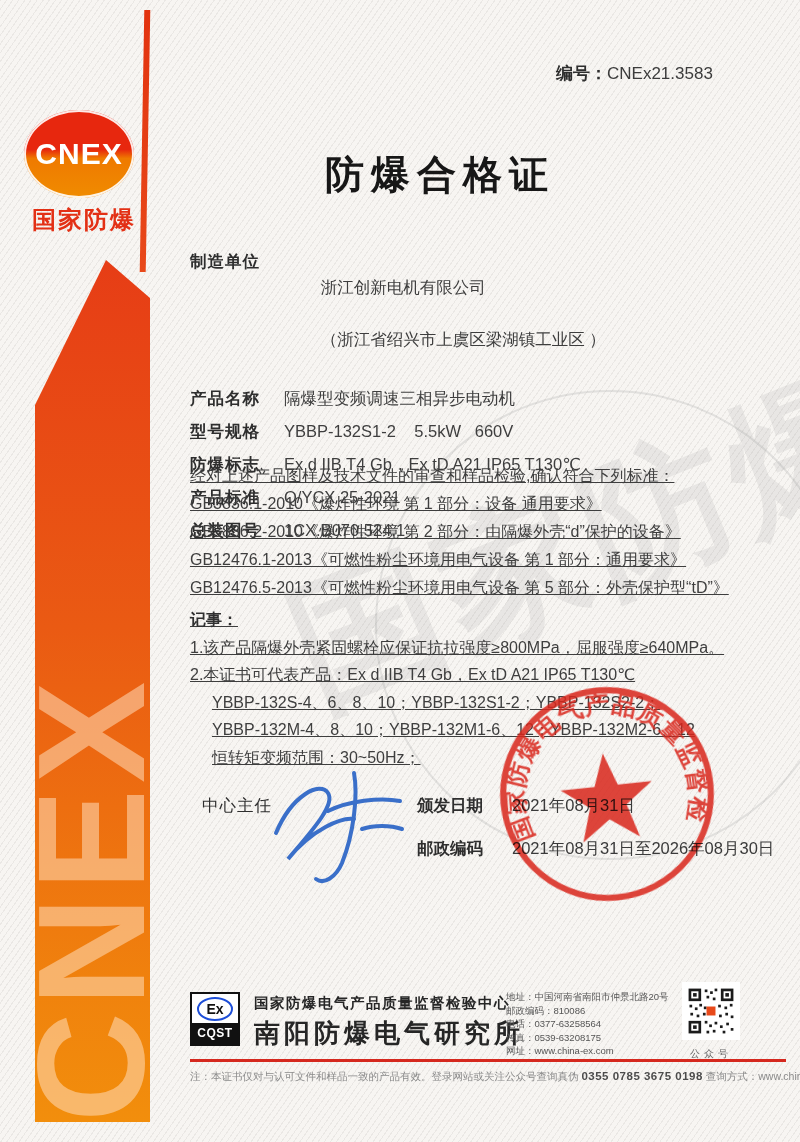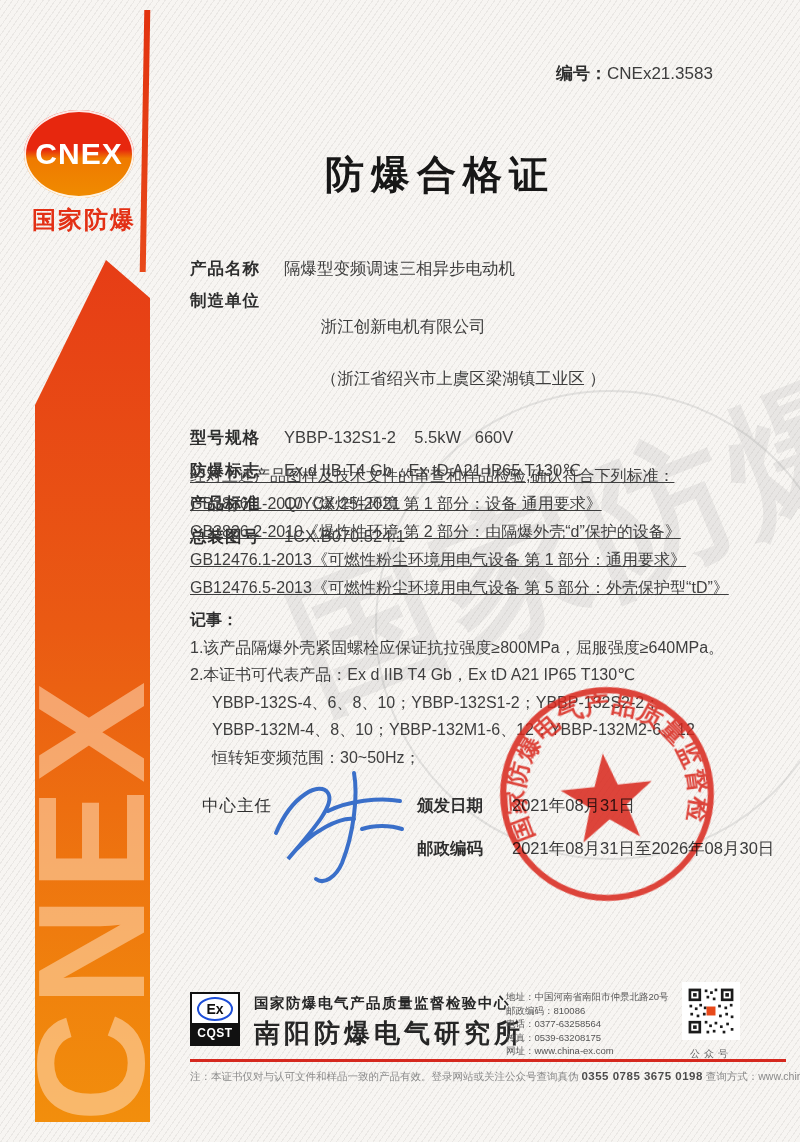--- a/index.html
+++ b/index.html
@@ -67,21 +67,21 @@
   
   .content { position:absolute; left:190px; top:248px; width:600px; z-index:2; color:#3e3e3e; }
   .frow { display:flex; margin-bottom:6px; font-size:16.5px; line-height:26px; }
   .frow .lbl { width:94px; flex:none; font-weight:bold; color:#2e2e2e; letter-spacing:1px; }
   .frow .val { white-space:pre-wrap; }
   .frow.gap { margin-top:7px; }
 
   .standards { position:absolute; left:190px; top:462px; width:600px; z-index:2;
     font-size:16px; line-height:28px; color:#3e3e3e;text-decoration:underline; }
   .notes { position:absolute; left:190px; top:606px; width:600px; z-index:2;
-    font-size:16px; line-height:27.5px; color:#3e3e3e; }
+    font-size:16px; line-height:27.5px; color:#3e3e3e;text-decoration:underline; }
   .notes .ind { padding-left:22px; }
   .notes .head { font-weight:bold; color:#303030; }
 
   
   .signoff { position:absolute; left:0; top:0; width:680px; height:1142px; z-index:2; pointer-events:none; }
   .director-lbl { position:absolute; left:202px; top:795px; font-size:16.5px; color:#2e2e2e; letter-spacing:1px; }
   .issue-lbl    { position:absolute; left:417px; top:795px; font-size:16.5px; font-weight:bold; color:#2e2e2e; }
   .issue-val    { position:absolute; left:512px; top:795px; font-size:16.5px; color:#3a3a3a; }
   .valid-lbl    { position:absolute; left:417px; top:838px; font-size:16.5px; font-weight:bold; color:#2e2e2e; }
   .valid-val    { position:absolute; left:512px; top:838px; font-size:16.5px; color:#3a3a3a; white-space:nowrap; }
@@ -133,30 +133,30 @@
     </div>
     <div class="logo-sub">国家防爆</div>
   </div>
 
   <div class="cert-no">
     <b>编号：</b><span>CNEx21.3583</span>
   </div>
   <div class="title">防爆合格证</div>
 
   <div class="content">
-    <div class="frow gap">
-      <span class="lbl">产品名称</span>
-      <span class="val">隔爆型变频调速三相异步电动机</span>
-    </div>
     <div class="frow">
       <span class="lbl">制造单位</span>
       <span class="val">
         <span>浙江创新电机有限公司</span><br>
         <span>（浙江省绍兴市上虞区梁湖镇工业区 ）</span>
       </span>
+    </div>
+    <div class="frow gap">
+      <span class="lbl">产品名称</span>
+      <span class="val">隔爆型变频调速三相异步电动机</span>
     </div>
     <div class="frow gap">
       <span class="lbl">型号规格</span>
       <span class="val">YBBP-132S1-2    5.5kW   660V</span>
     </div>
     <div class="frow gap">
       <span class="lbl">防爆标志</span>
       <span class="val">Ex d IIB T4 Gb，Ex tD A21 IP65 T130℃</span>
     </div>
     <div class="frow gap">

